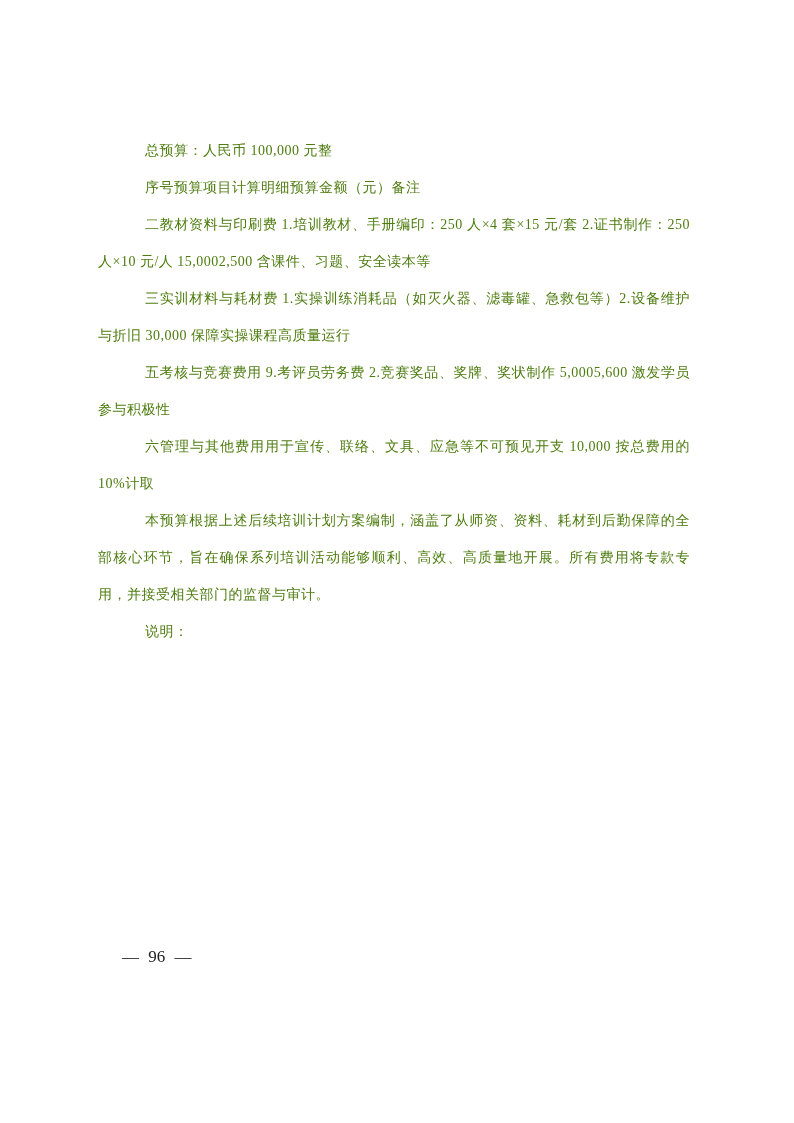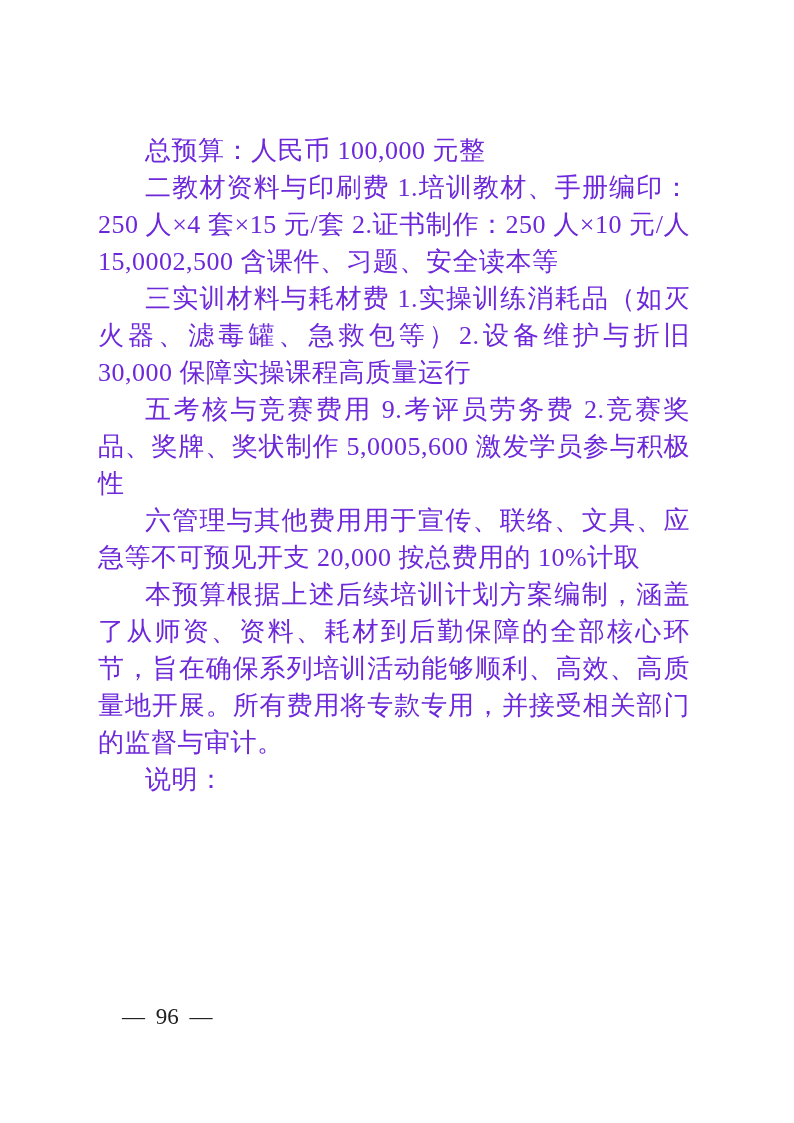--- a/index.html
+++ b/index.html
@@ -17,49 +17,50 @@
   }
   .doc-body {
     position: absolute;
     left: 98px;
     top: 132px;
     width: 592px;
   }
   .doc-para {
     margin: 0;
     padding: 0;
-    font-size: 26px;
+    font-size: 14px;
     line-height: 37px;
-    color: #6d28d9;
+    color: #4d7c0f;
     text-align: justify;
     text-justify: inter-character;
     text-indent: 47px;
     overflow-wrap: break-word;
     letter-spacing: 0.5px;
   }
   .page-footer {
     position: absolute;
     left: 122px;
-    top: 1004px;
-    font-size: 23px;
+    top: 944px;
+    font-size: 17px;
     line-height: 26px;
     color: #212121;
     word-spacing: 5px;
   }
 </style>
 </head>
 <body>
 
 <div class="page">
 
   <div class="doc-body">
     <p class="doc-para">总预算：人民币 100,000 元整</p>
+    <p class="doc-para">序号预算项目计算明细预算金额（元）备注</p>
     <p class="doc-para">二教材资料与印刷费 1.培训教材、手册编印：250 人×4 套×15 元/套 2.证书制作：250 人×10 元/人 15,0002,500 含课件、习题、安全读本等</p>
     <p class="doc-para">三实训材料与耗材费 1.实操训练消耗品（如灭火器、滤毒罐、急救包等）2.设备维护与折旧 30,000 保障实操课程高质量运行</p>
     <p class="doc-para">五考核与竞赛费用 9.考评员劳务费 2.竞赛奖品、奖牌、奖状制作 5,0005,600 激发学员参与积极性</p>
-    <p class="doc-para">六管理与其他费用用于宣传、联络、文具、应急等不可预见开支 20,000 按总费用的 10%计取</p>
+    <p class="doc-para">六管理与其他费用用于宣传、联络、文具、应急等不可预见开支 10,000 按总费用的 10%计取</p>
     <p class="doc-para">本预算根据上述后续培训计划方案编制，涵盖了从师资、资料、耗材到后勤保障的全部核心环节，旨在确保系列培训活动能够顺利、高效、高质量地开展。所有费用将专款专用，并接受相关部门的监督与审计。</p>
     <p class="doc-para">说明：</p>
   </div>
 
   <div class="page-footer">— 96 —</div>
 
 </div>
 
 </body></html>

